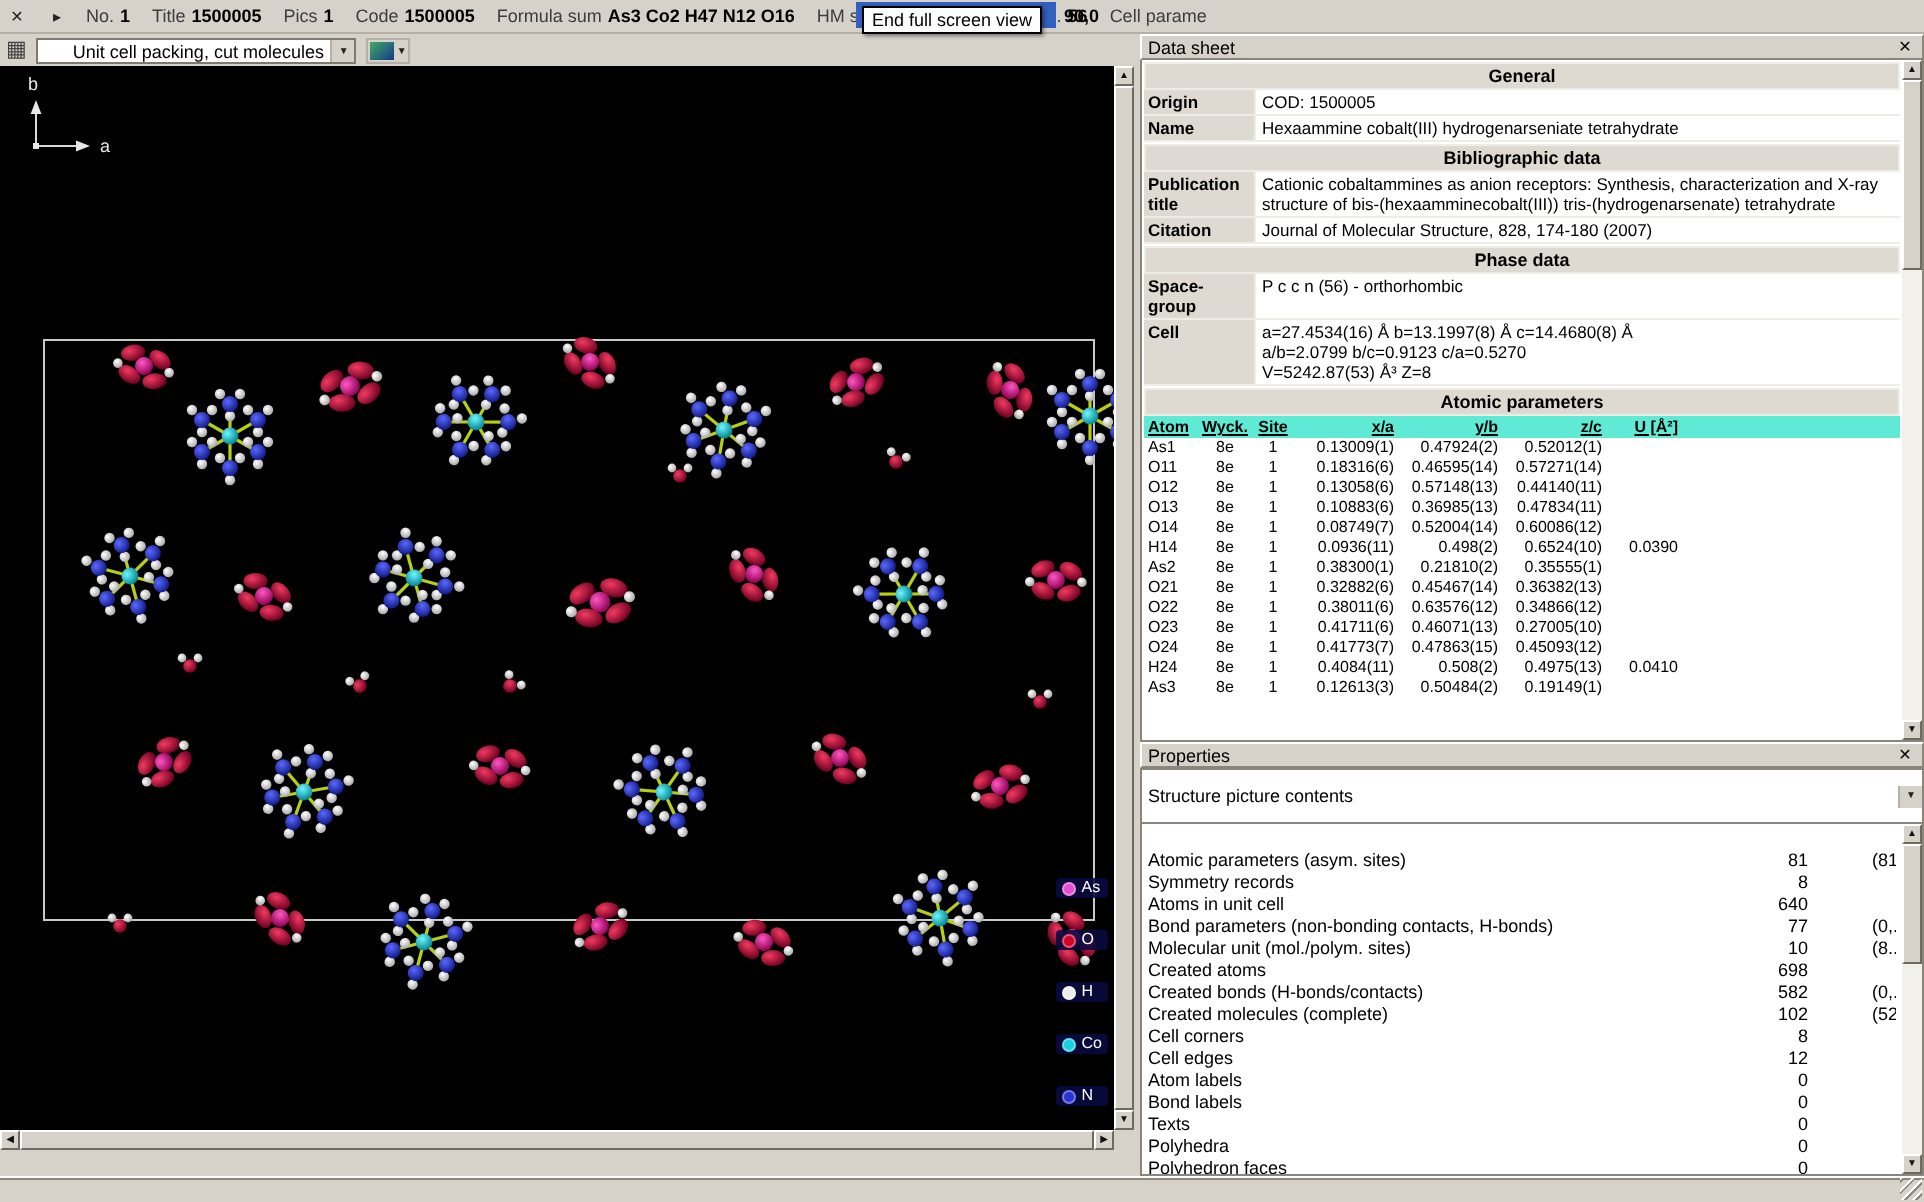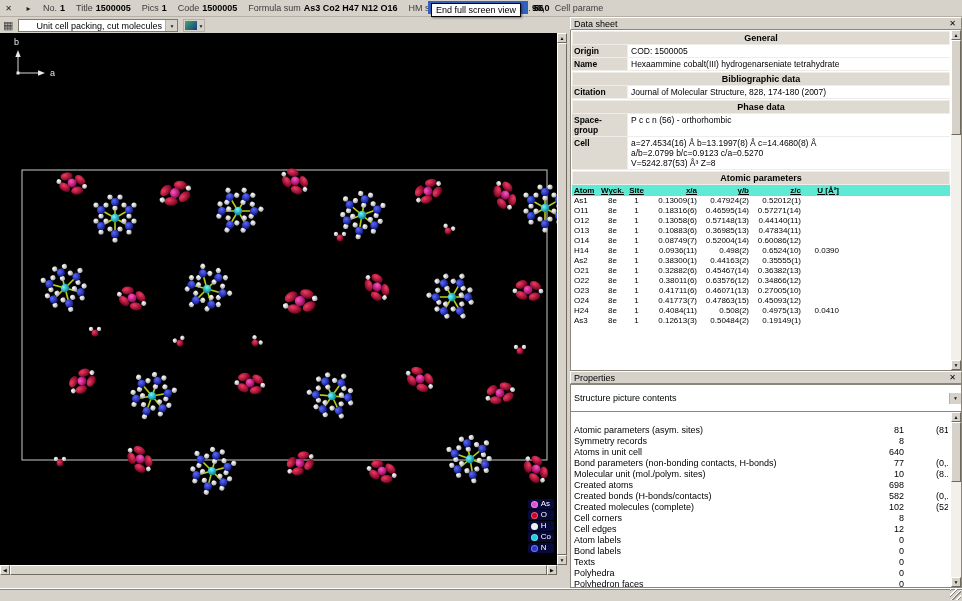--- a/index.html
+++ b/index.html
@@ -34,21 +34,21 @@
   .pic-btn { height:13px; display:flex; align-items:center; gap:1px;
              border:1px solid #b4b0a6; background:#d6d2ca; padding:0 1px; }
   .pic-swatch { width:12px; height:9px; background:linear-gradient(135deg,#44aa66,#123a8a); }
   .pic-arrow { font-size:5px; color:#222; }
 
   
   .canvas-wrap { position:absolute; left:0; top:33px; width:567px; height:542px; }
   .structure { position:absolute; left:0; top:0; width:557px; height:532px;
                background:#000; display:block; }
   .legend { position:absolute; right:13px; bottom:22px; display:flex;
-            flex-direction:column; gap:1px; z-index:3; }
+            flex-direction:column; gap:16px; z-index:3; }
   .legend-item { display:flex; align-items:center; gap:3px; height:10px;
                  background:rgba(8,10,64,.88); border-radius:2px; padding:0 3px; }
   .legend-item .dot { width:7px; height:7px; border-radius:50%; flex:none;
                       border:1px solid rgba(255,255,255,.35); }
   .legend-label { color:#fff; font-size:8px; line-height:10px; }
 
   
   .sb-a { width:10px; height:10px; flex:none; background:#d6d2ca; color:#111;
           border:1px solid; border-color:#fff #6e6a60 #6e6a60 #fff;
           font-size:5px; line-height:8px; text-align:center; }
@@ -345,20 +345,24 @@
           <div class="kv">
           <div class="k">Name</div>
           <div class="v">Hexaammine cobalt(III) hydrogenarseniate tetrahydrate</div>
         </div>
         </div>
 
       <div class="sec">Bibliographic data</div>
       <div>
 
           <div class="kv">
+          <div class="k">Publication title</div>
+          <div class="v">Cationic cobaltammines as anion receptors: Synthesis, characterization and X-ray structure of bis-(hexaamminecobalt(III)) tris-(hydrogenarsenate) tetrahydrate</div>
+        </div>
+          <div class="kv">
           <div class="k">Citation</div>
           <div class="v">Journal of Molecular Structure, 828, 174-180 (2007)</div>
         </div>
         </div>
 
       <div class="sec">Phase data</div>
       <div>
 
       <div class="kv">
           <div class="k">Space-group</div>
@@ -437,21 +441,21 @@
             <span class="c-n">0.0936(11)</span>
             <span class="c-n">0.498(2)</span>
             <span class="c-n">0.6524(10)</span>
             <span class="c-u">0.0390</span>
           </div>
             <div class="atr">
             <span class="c-atom">As2</span>
             <span class="c-w">8e</span>
             <span class="c-s">1</span>
             <span class="c-n">0.38300(1)</span>
-            <span class="c-n">0.44163(2)</span>
+            <span class="c-n">0.21810(2)</span>
             <span class="c-n">0.35555(1)</span>
             <span class="c-u"></span>
           </div>
             <div class="atr">
             <span class="c-atom">O21</span>
             <span class="c-w">8e</span>
             <span class="c-s">1</span>
             <span class="c-n">0.32882(6)</span>
             <span class="c-n">0.45467(14)</span>
             <span class="c-n">0.36382(13)</span>

